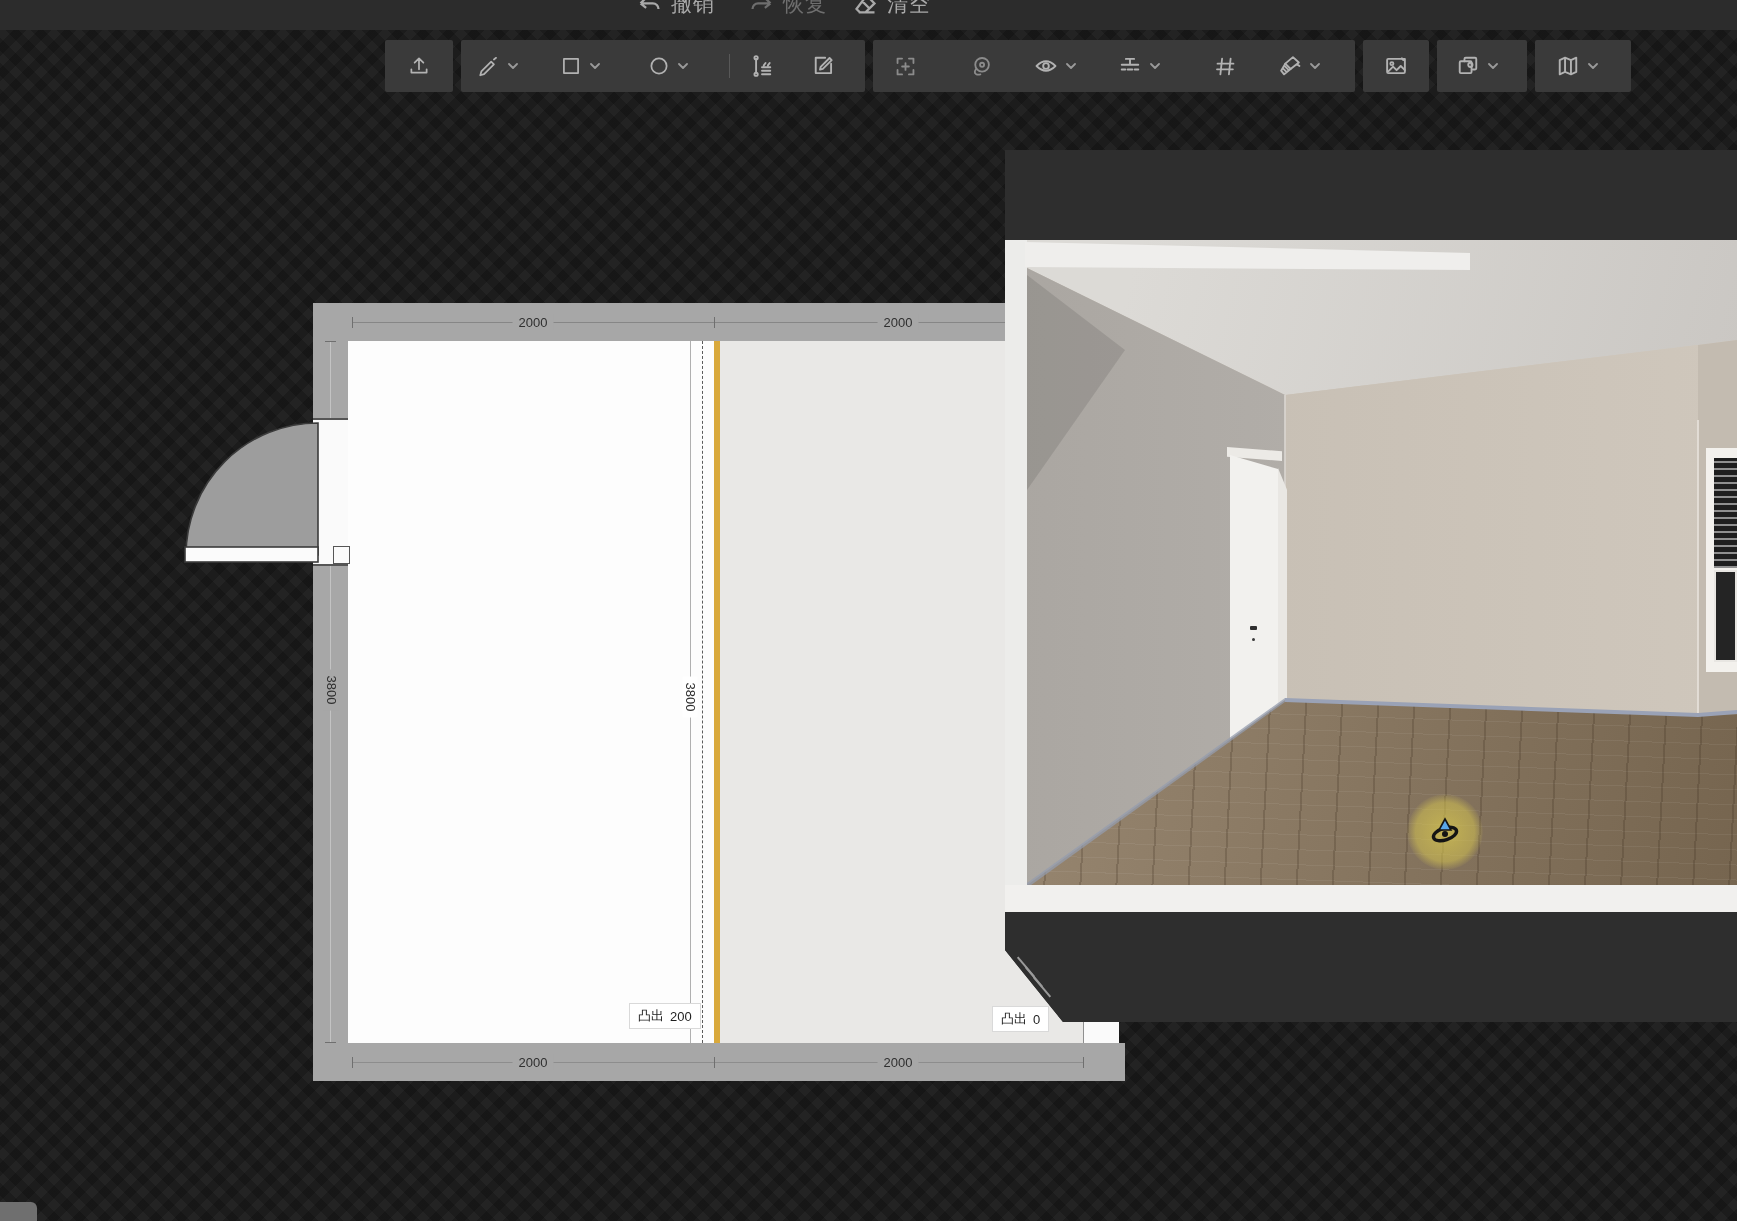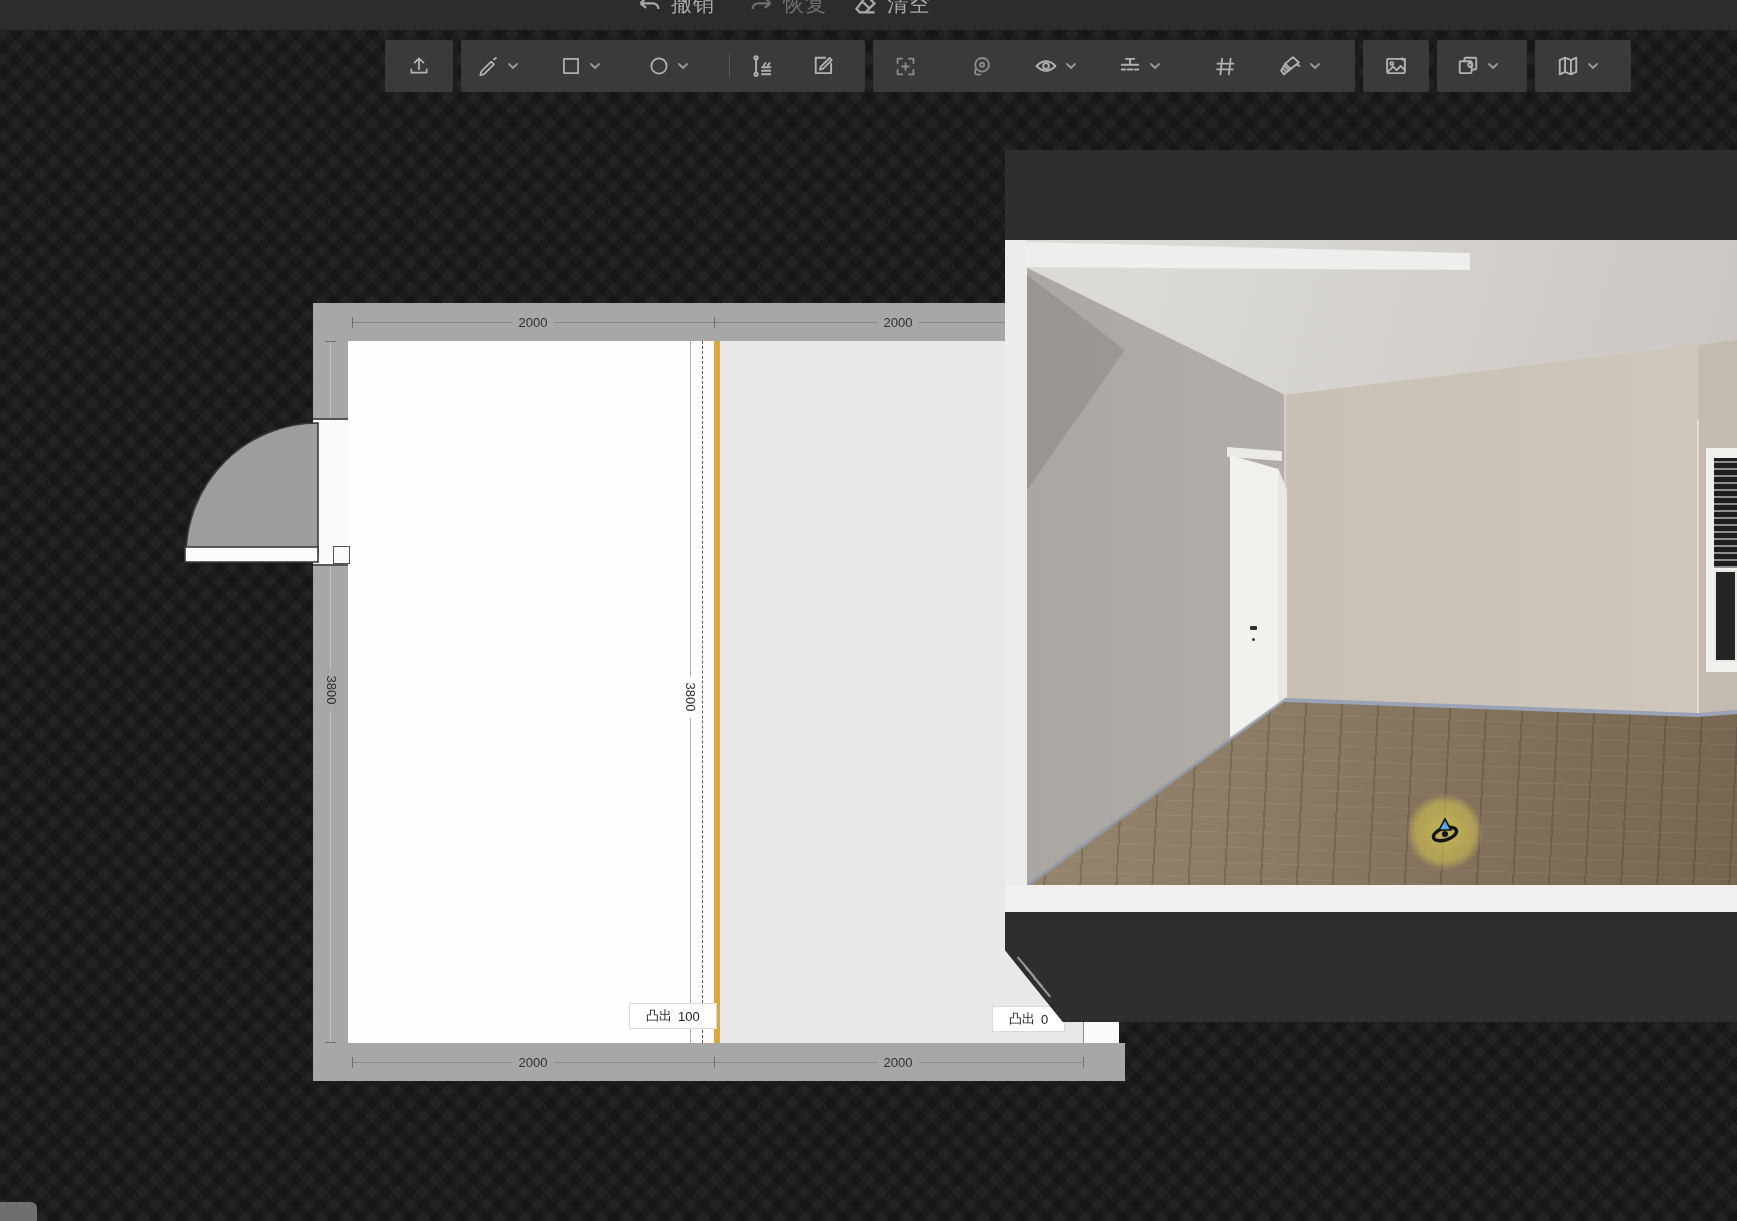--- a/index.html
+++ b/index.html
@@ -30,21 +30,21 @@
   .room{position:absolute;}
   .dimline-h{position:absolute;height:1px;background:#868686;}
   .dimline-v{position:absolute;width:1px;background:#c3c3c3;}
   .tick-v{position:absolute;width:1px;height:11px;background:#6f6f6f;}
   .tick-h{position:absolute;width:11px;height:1px;background:#6f6f6f;}
   .dim-label{position:absolute;transform:translate(-50%,-50%);font-size:13px;color:#2f2f2f;
     background:#a7a7a7;padding:0 6px;line-height:15px;white-space:nowrap;}
   .dim-label.rot{transform:translate(-50%,-50%) rotate(90deg);}
   .dim-label.on-white{background:#ffffff;}
   .chip{position:absolute;display:flex;align-items:center;gap:6px;background:#ffffff;
-    border:1px solid #d9d9d9;color:#1e1e1e;font-size:13px;padding:2px 16px;height:20px;white-space:nowrap;}
+    border:1px solid #d9d9d9;color:#1e1e1e;font-size:13px;padding:2px 8px;height:20px;white-space:nowrap;}
   .dash-line{position:absolute;border-left:1px dashed #5c5c5c;width:0;}
   .accent-line{position:absolute;background:#d9a93c;}
   
   #panel3d{position:absolute;left:1005px;top:150px;width:732px;height:872px;background:#2e2e2e;
     clip-path:polygon(0 0,732px 0,732px 872px,58px 872px,0 800px);}
   #render{position:absolute;left:0;top:90px;width:732px;height:645px;overflow:hidden;
     background:linear-gradient(90deg,#c2bab0 0%,#cdc5ba 45%,#d0c8bd 100%);}
   .poly{position:absolute;left:0;top:0;width:732px;height:645px;}
   .hatch{position:absolute;width:26px;height:2px;background:#9a9a9a;transform:rotate(50deg);}
   .whitestrip{position:absolute;left:0;top:735px;width:732px;height:27px;background:#f1f0ee;}
@@ -247,21 +247,21 @@
     <rect x="1" y="131" width="133" height="15" fill="#fbfbfb" stroke="#3b3b3b" stroke-width="1.6"></rect>
   </svg>
 
   <div class="dimline-v" style="left:690px;top:341px;height:702px;background:#b0b0b0;"></div>
   <div class="dash-line" style="left:702px;top:341px;height:702px;"></div>
   <div class="accent-line" style="left:714px;top:341px;width:6px;height:702px;"></div>
   <div class="dim-label rot on-white" style="left:690px;top:697px;">3800</div>
 
   <div class="chip" style="left:629px;top:1003px;">
     <span>凸出</span>
-    <span>100</span>
+    <span>200</span>
   </div>
   <div class="chip" style="left:992px;top:1006px;">
     <span>凸出</span>
     <span>0</span>
   </div>
 
   <div id="panel3d">
     <div style="position:absolute;left:0;top:0;width:732px;height:90px;background:#2e2e2e;"></div>
 
     <div id="render">

